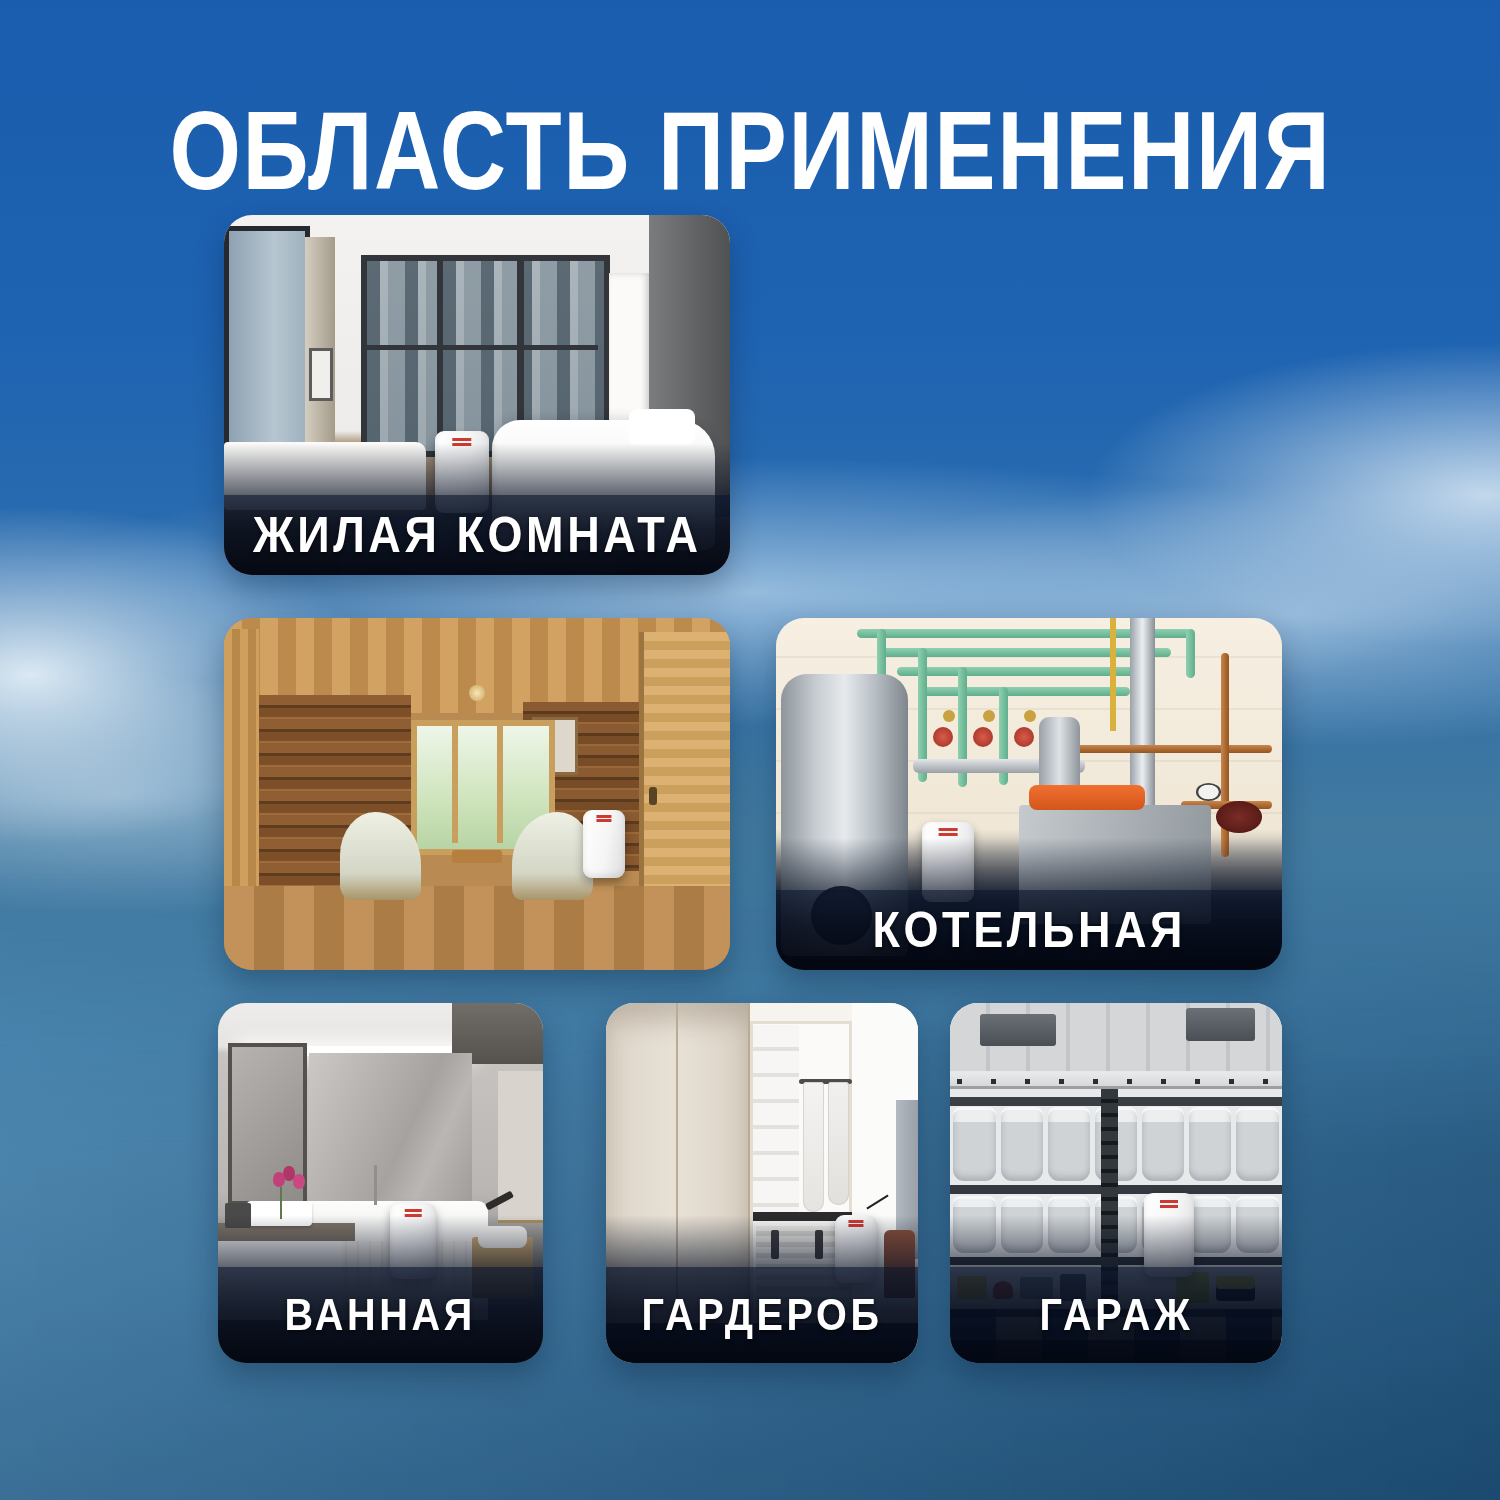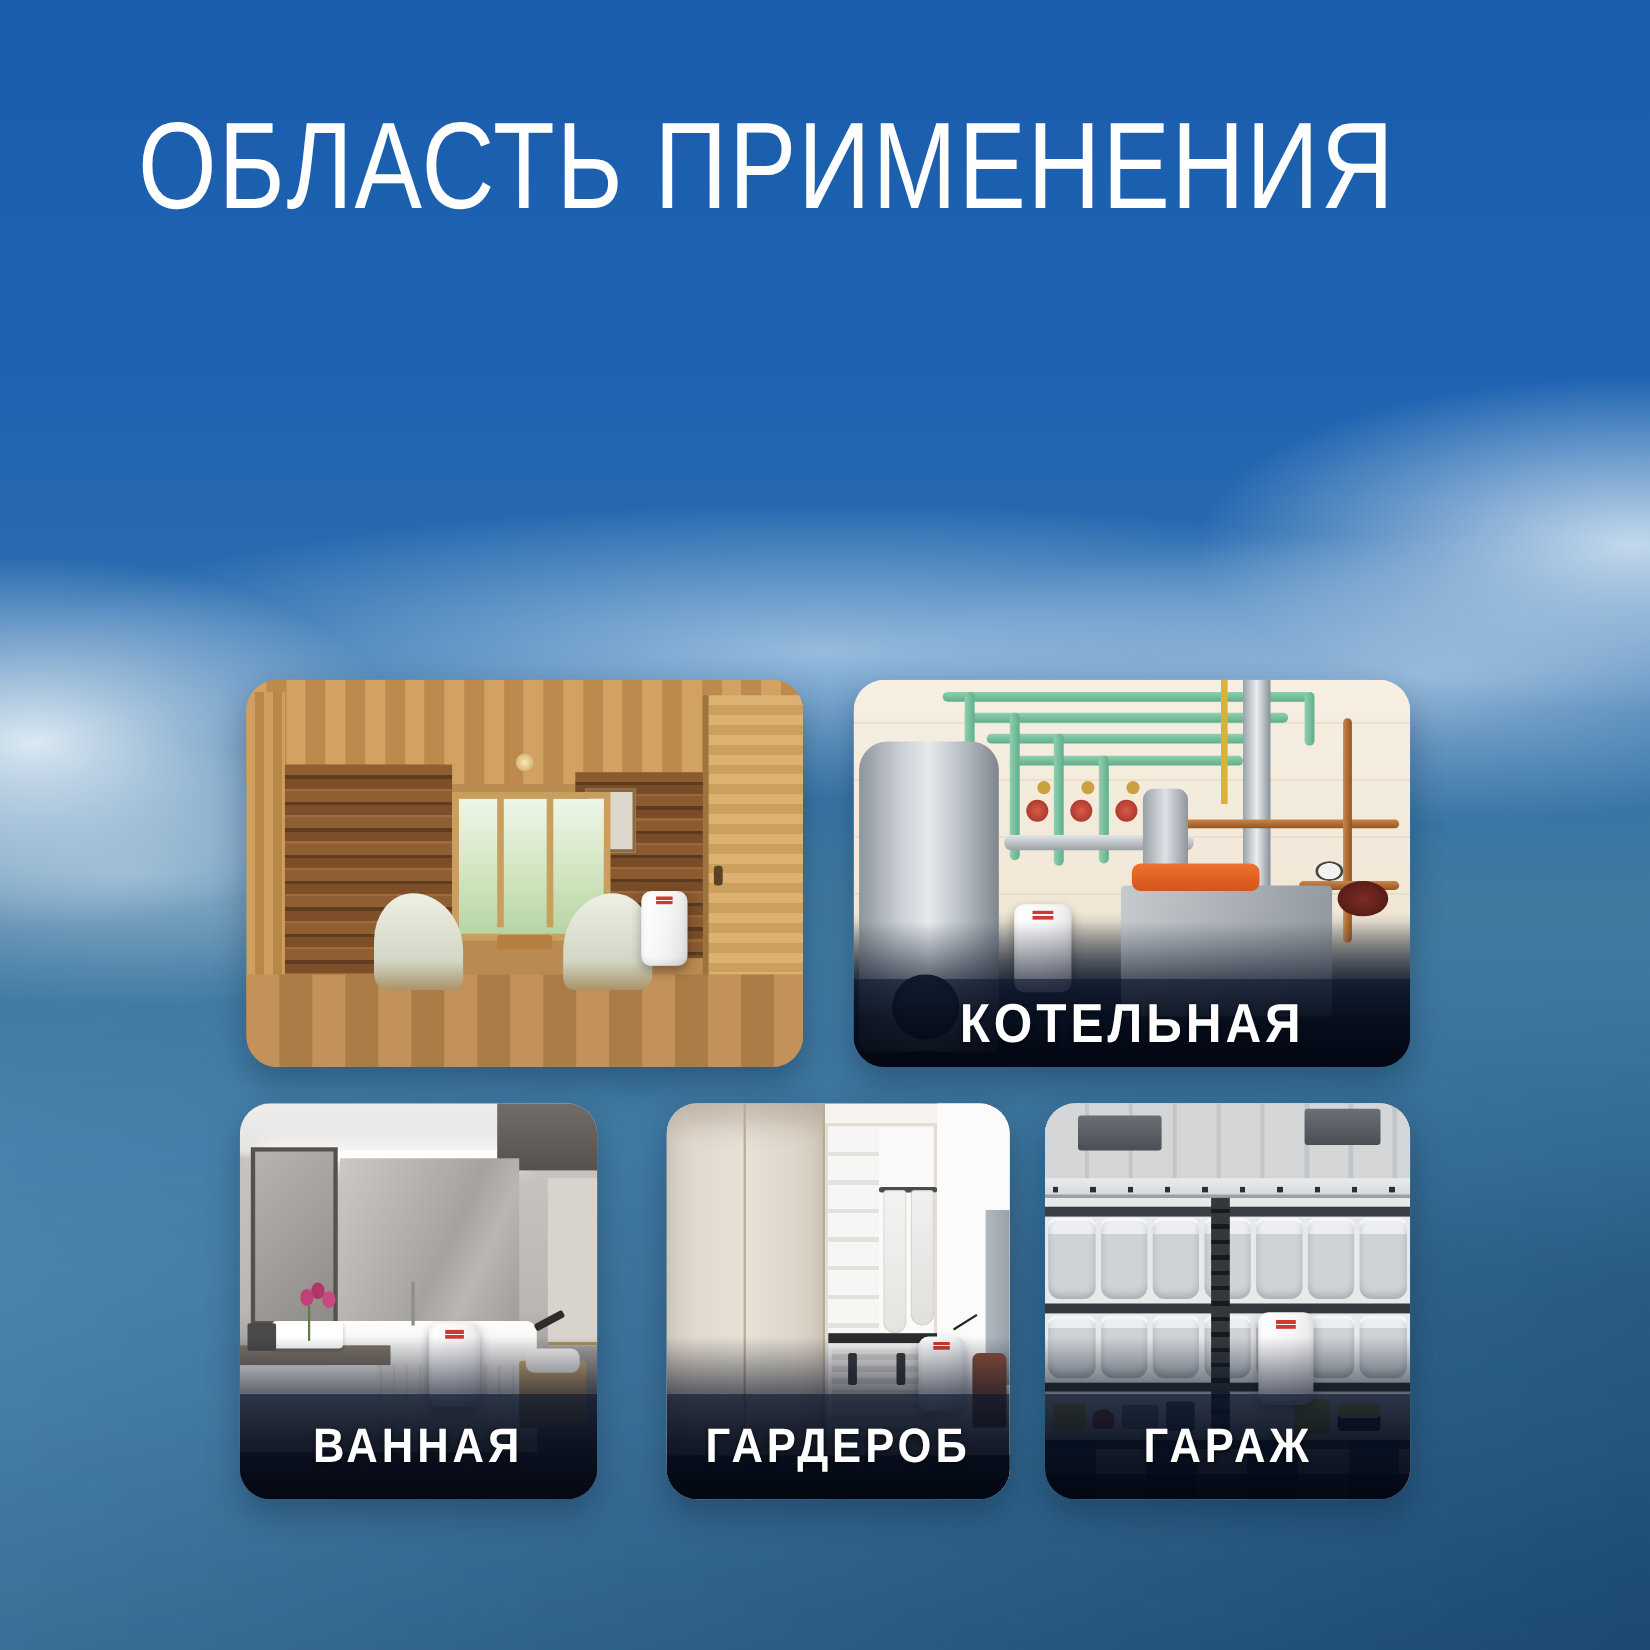--- a/index.html
+++ b/index.html
@@ -10,22 +10,22 @@
       radial-gradient(48% 9% at 50% 39.5%, rgba(176,207,233,.80), rgba(176,207,233,0) 100%),
       radial-gradient(30% 15% at 2% 45%, rgba(228,239,247,.95), rgba(228,239,247,0) 75%),
       radial-gradient(34% 13% at 99% 33%, rgba(208,226,241,.92), rgba(208,226,241,0) 78%),
       radial-gradient(42% 11% at 86% 41%, rgba(190,214,235,.65), rgba(190,214,235,0) 80%),
       radial-gradient(36% 10% at 8% 53%, rgba(200,221,240,.55), rgba(200,221,240,0) 80%),
       linear-gradient(180deg,#1a5cad 0%,#1e63b2 22%,#2b6dae 38%,#41799f 55%,#3d7aa6 70%,#336d99 85%,#245a85 100%);}
   .shade{position:absolute;left:0;right:0;top:58%;bottom:0;pointer-events:none;
     background:linear-gradient(90deg, rgba(150,195,220,.20), rgba(5,30,55,.28));
     -webkit-mask-image:linear-gradient(180deg,transparent,#000 45%);
     mask-image:linear-gradient(180deg,transparent,#000 45%);}
-  .title{position:absolute;left:0;top:86px;width:100%;color:#fff;
-    font-size:112px;font-weight:400;letter-spacing:2px;white-space:nowrap;}
+  .title{position:absolute;left:0;top:86px;width:100%;text-align:center;color:#fff;
+    font-size:112px;font-weight:700;letter-spacing:2px;white-space:nowrap;}
   .title span{display:inline-block;transform:scaleX(.82);}
   
   .card{position:absolute;border-radius:28px;overflow:hidden;
         box-shadow:0 14px 30px rgba(4,22,48,.30);}
   .photo{position:absolute;inset:0;}
   .photo *{position:absolute;}
   .band{position:absolute;left:0;right:0;bottom:0;height:80px;display:flex;
         align-items:center;justify-content:center;z-index:6;
         background:linear-gradient(180deg,rgba(9,20,42,.84) 0%,rgba(5,12,28,.93) 45%,rgba(2,6,16,.97) 100%);}
   .band::before{content:"";position:absolute;bottom:100%;left:0;right:0;height:52px;
@@ -229,20 +229,41 @@
 </head>
 <body>
 
 <div id="canvas">
   <div class="shade"></div>
 
   <div class="title">
     <span>ОБЛАСТЬ ПРИМЕНЕНИЯ</span>
   </div>
 
+  <div class="card" style="left:224px;top:215px;width:506px;height:360px;">
+    <div class="photo s1">
+      <div class="winL"></div>
+        <div class="col"></div>
+        <div class="pic"></div>
+      <div class="winM"></div>
+        <div class="mul1"></div>
+        <div class="mul2"></div>
+        <div class="mulH"></div>
+      <div class="wallR"></div>
+        <div class="ward"></div>
+        <div class="rug"></div>
+      <div class="bench"></div>
+        <div class="bed"></div>
+        <div class="pil"></div>
+    </div>
+    <div class="device" style="left:47%;bottom:62px;width:54px;height:82px;"></div>
+    <div class="band">
+      <div class="label">ЖИЛАЯ КОМНАТА</div>
+    </div>
+  </div>
 
 
   <div class="card" style="left:224px;top:618px;width:506px;height:352px;">
     <div class="photo s3">
       <div class="ceil"></div>
         <div class="lamp"></div>
         <div class="jamb"></div>
       <div class="logL"></div>
         <div class="logR"></div>
         <div class="door"></div>

